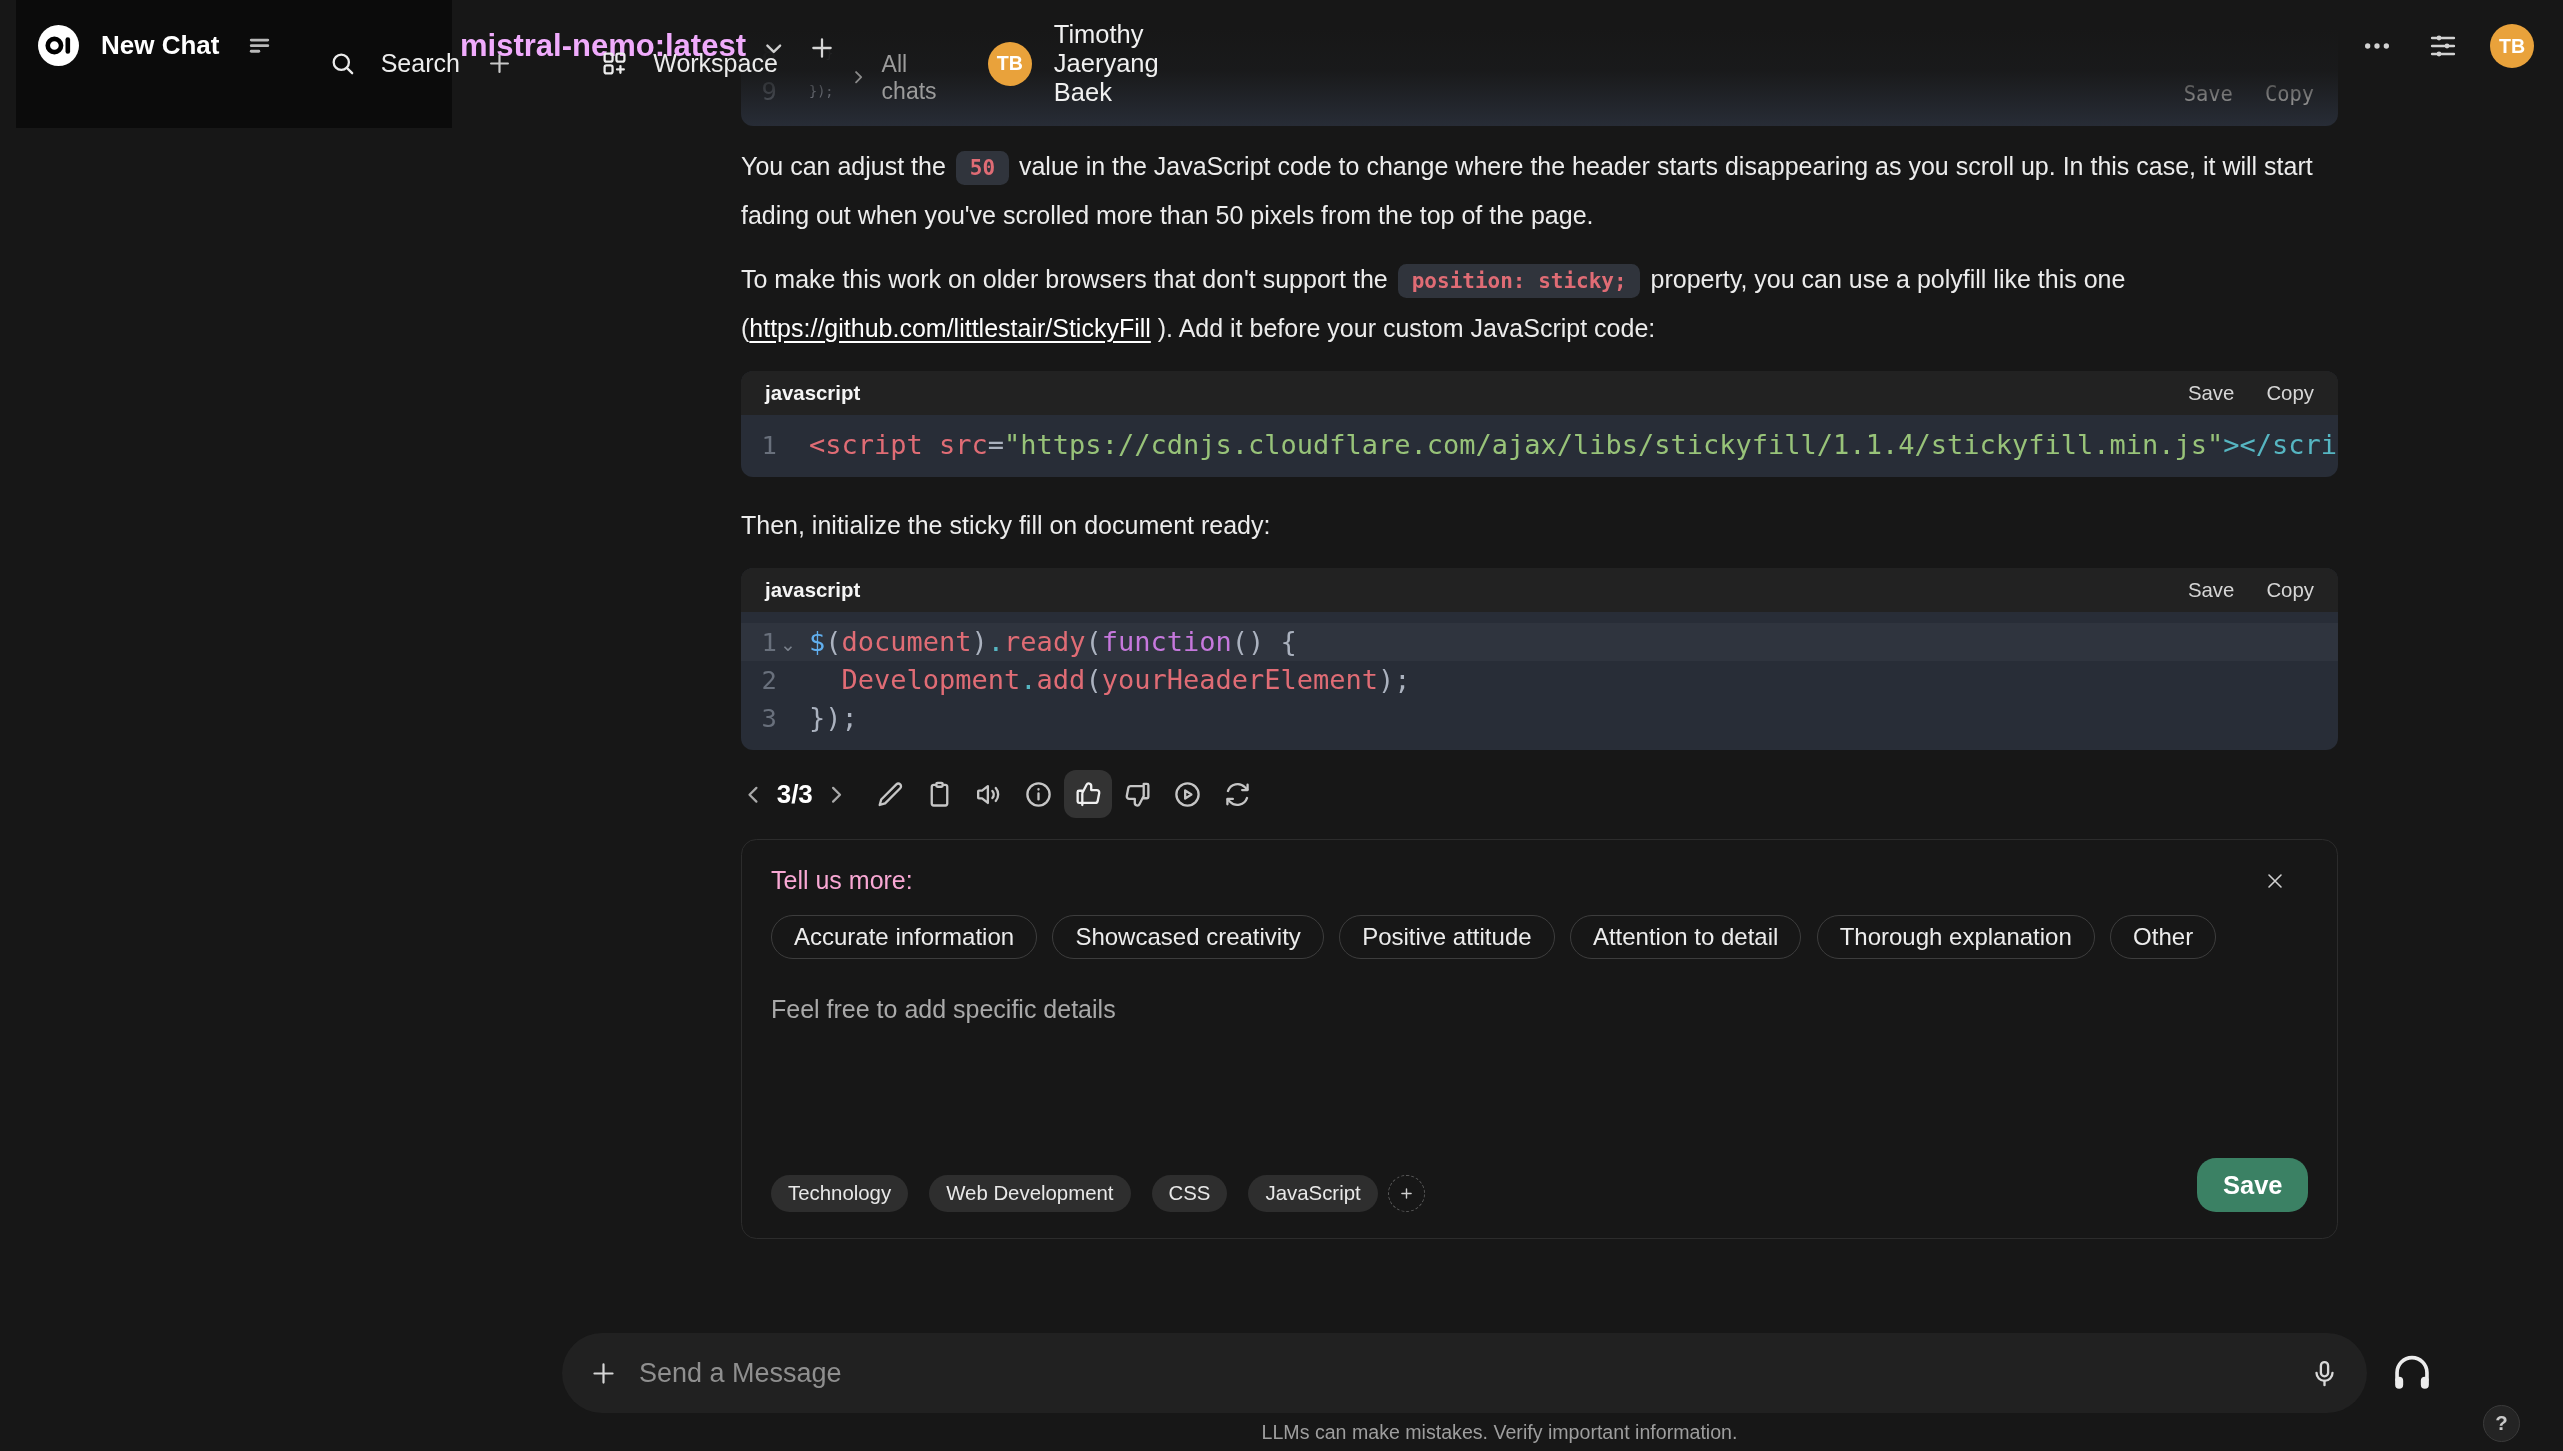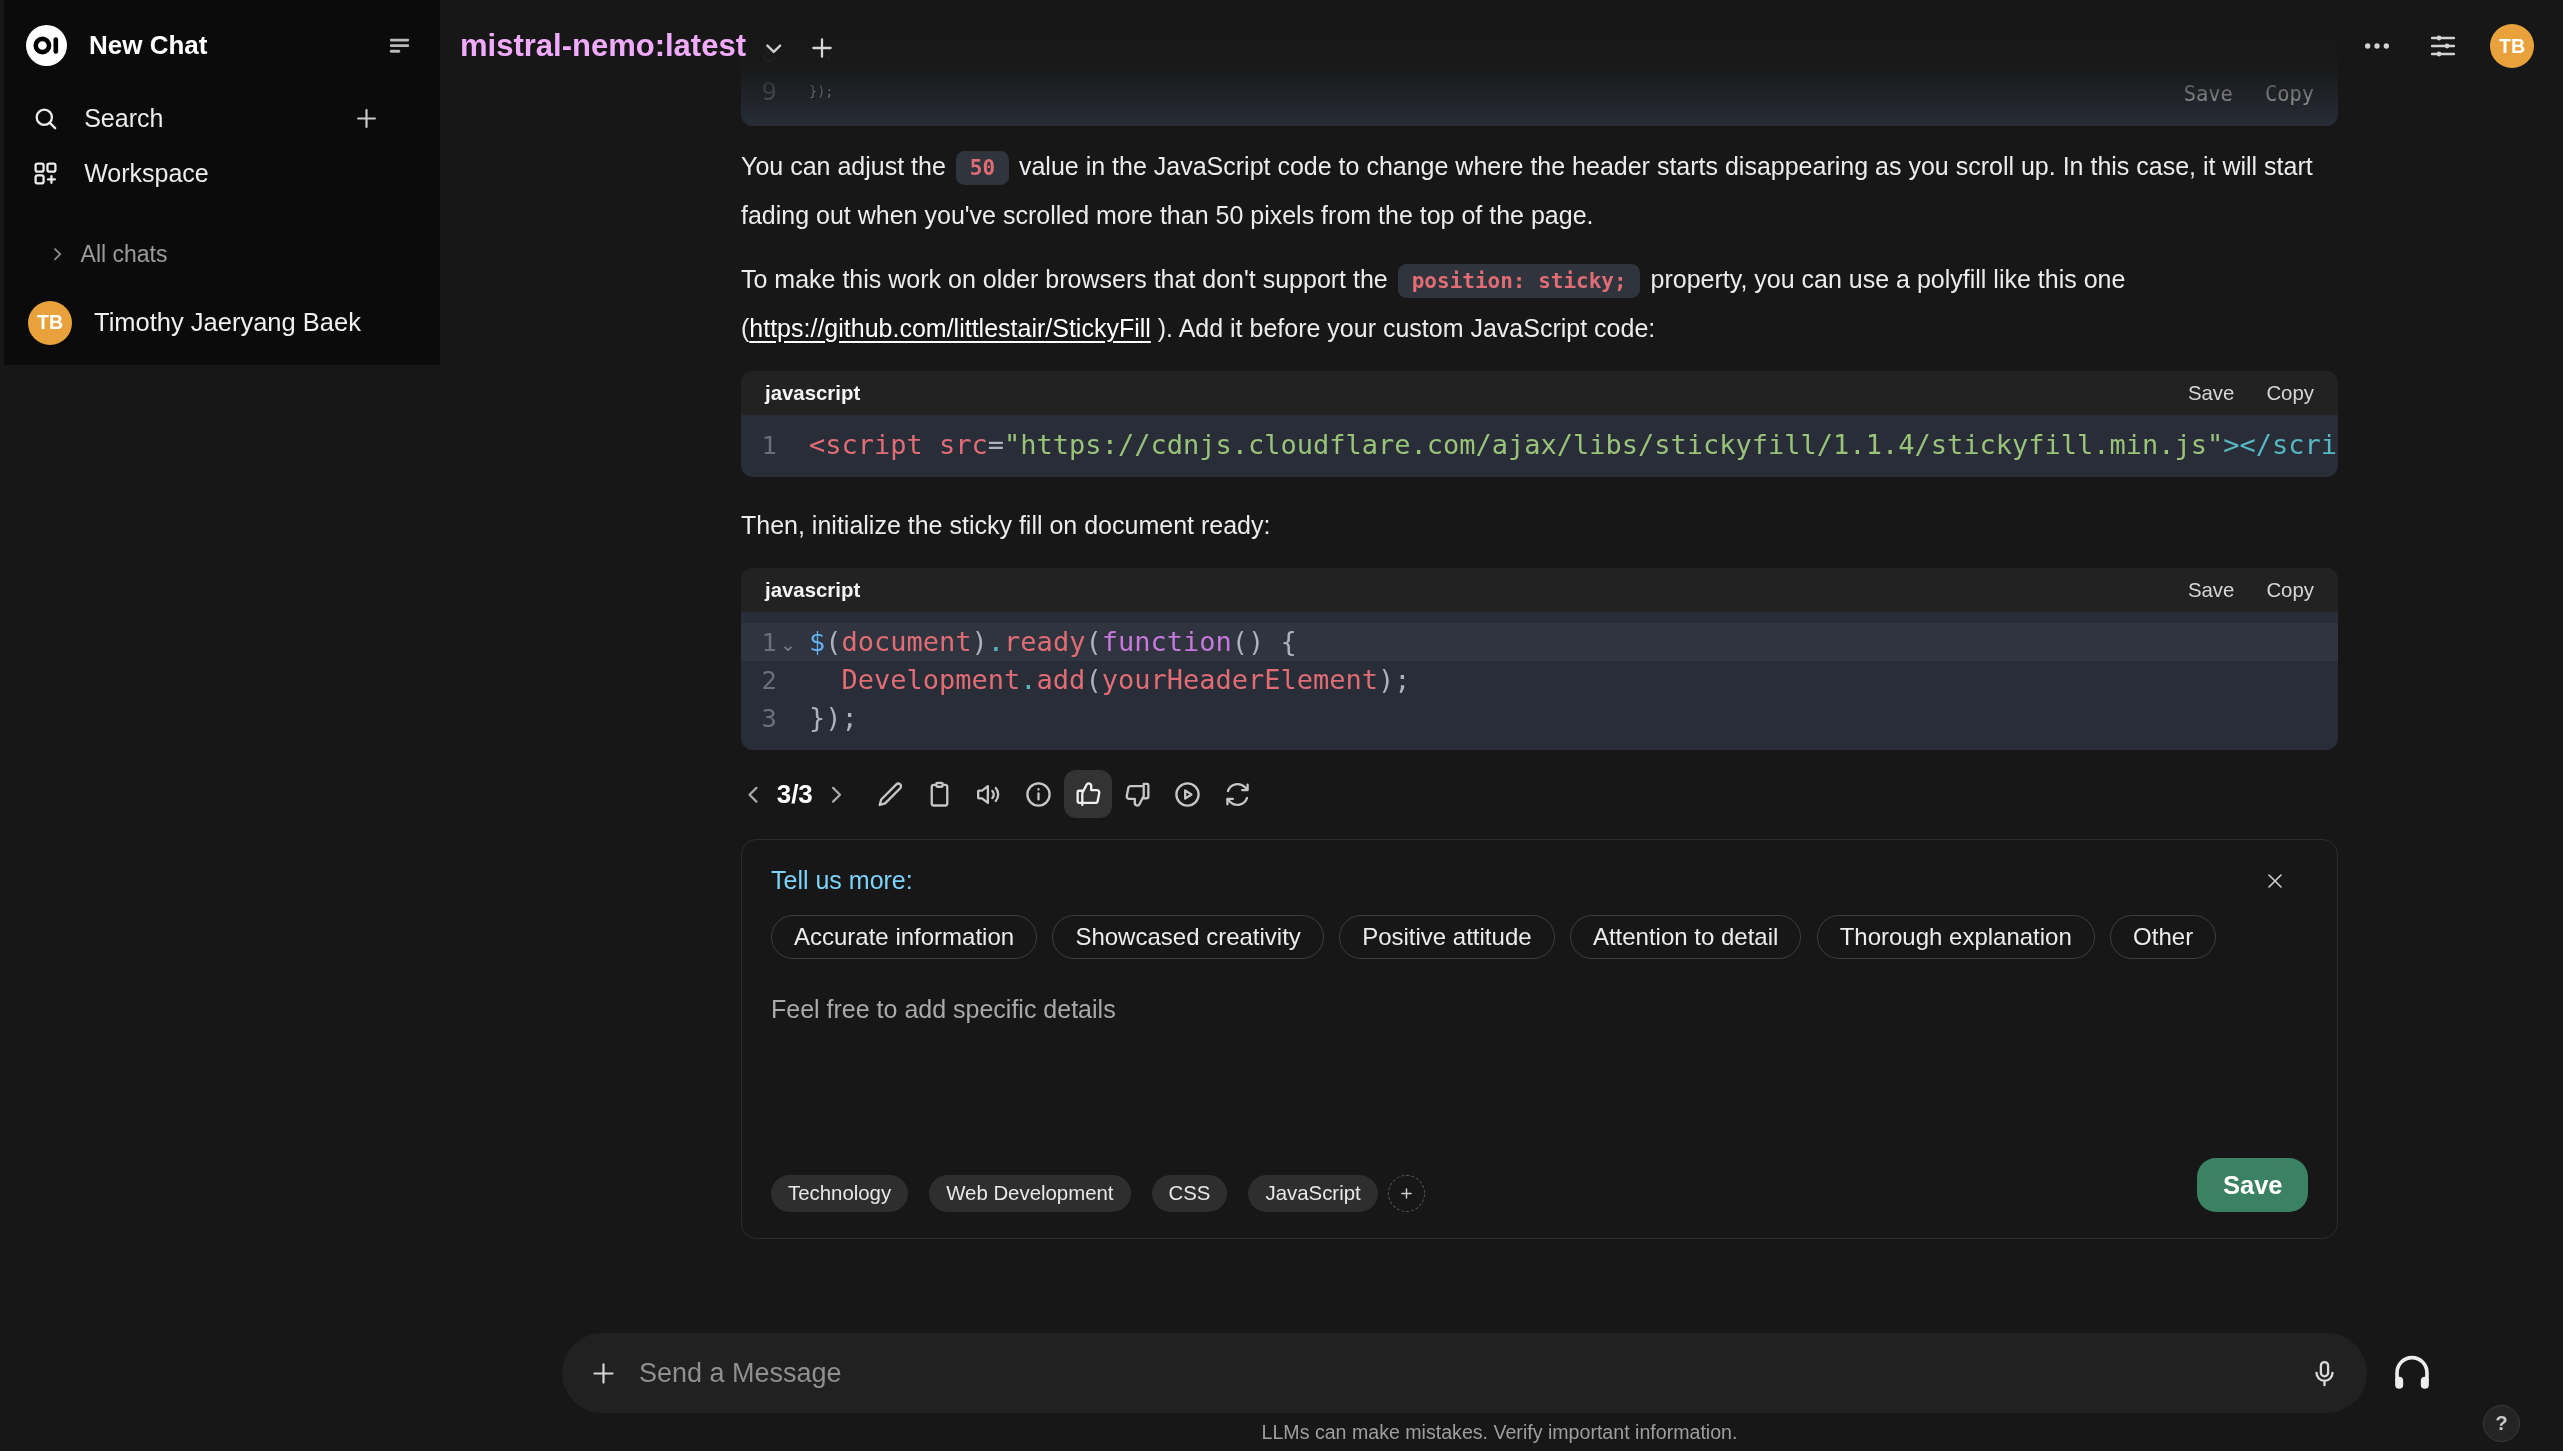--- a/index.html
+++ b/index.html
@@ -4,22 +4,22 @@
 <style>
   * { box-sizing: border-box; margin: 0; padding: 0; }
   html,body { background:#171717; }
   button { background:none; border:none; color:inherit; font:inherit; cursor:pointer; }
   svg { display:block; }
   #app {
     position:relative; width:2563px; height:1452px; overflow:hidden;
     font-family:"Liberation Sans", sans-serif; color:#ececec; background:#171717;
   }
   
-  .sidebar { position:absolute; left:4px; top:0; width:436px; height:100%；
-    height:100%; background:#0b0b0b; display:flex; flex-direction:column; z-index:50; }
+  .sidebar { position:absolute; left:16px; top:0; width:436px; height:100%；
+    height:100%; background:#0b0b0b; display:flex; z-index:50; }
   .sb-brand { height:90px; display:flex; align-items:center; padding:0 22px; gap:22px; flex:none; }
   .logo { width:41px; height:41px; flex:none; }
   .brand-label { font-size:26px; font-weight:700; color:#ffffff; flex:1; }
   .sb-toggle { width:37px; height:37px; color:#b9b9b9; display:flex; align-items:center; justify-content:center; }
   .sb-toggle svg { width:29px; height:29px; }
   .sb-item { display:flex; align-items:center; gap:24px; margin:1.7px 13.6px; padding:11px 13.6px;
     border-radius:12px; font-size:25px; font-weight:500; color:#ececec; }
   .sb-item .sb-icon { width:29px; height:29px; color:#ececec; flex:none; }
   .sb-item .sb-icon svg { width:100%; height:100%; }
   .sb-item .sb-label { flex:1; }
@@ -79,21 +79,21 @@
   .pager-chev svg { width:100%; height:100%; }
   .pager-num { font-size:26px; font-weight:700; color:#ffffff;text-align:right; }
   .icon-btn { width:48px; height:48px; border-radius:12px; display:flex; align-items:center;
     justify-content:center; color:#c6c6c6; }
   .icon-btn svg { width:31px; height:31px; }
   .icon-btn.active { background:#333333; color:#f0f0f0; }
   
   .feedback-panel { margin-top:20.4px; width:1597px; height:400px; border:1.7px solid #2c2c2c;
     border-radius:15.3px; background:#171717; padding:25.5px 29px; display:flex; flex-direction:column; }
   .fp-head { display:flex; align-items:center; justify-content:space-between; }
-  .fp-title { font-size:25px; color:#7dd3fc; }
+  .fp-title { font-size:25px; color:#f9a8d4; }
   .fp-close { width:31px; height:31px; color:#d0d0d0; margin-right:13.6px; }
   .fp-close svg { width:24px; height:24px; }
   .fp-chips { margin-top:19px; display:flex; flex-wrap:wrap; gap:13.6px 15.3px; }
   .chip { height:44px; padding:0 22px; border:1.7px solid #3d3d3d; border-radius:850px;
     font-size:24px; color:#ececec; background:transparent; display:inline-flex; align-items:center; }
   .fp-placeholder { margin-top:36px; font-size:25px; color:#a9a9a9; }
   .fp-bottom { margin-top:auto; display:flex; align-items:flex-end; }
   .fp-tags { flex:1; display:flex; align-items:center; gap:10.2px; }
   .tag { height:37px; padding:0 17px; background:#2e2e2e; border-radius:850px; font-size:20.4px;
     font-weight:500; color:#e8e8e8; display:inline-flex; align-items:center; }

